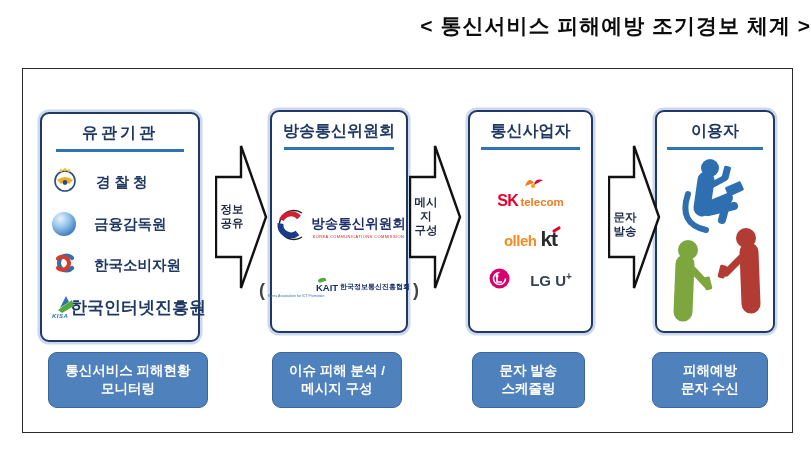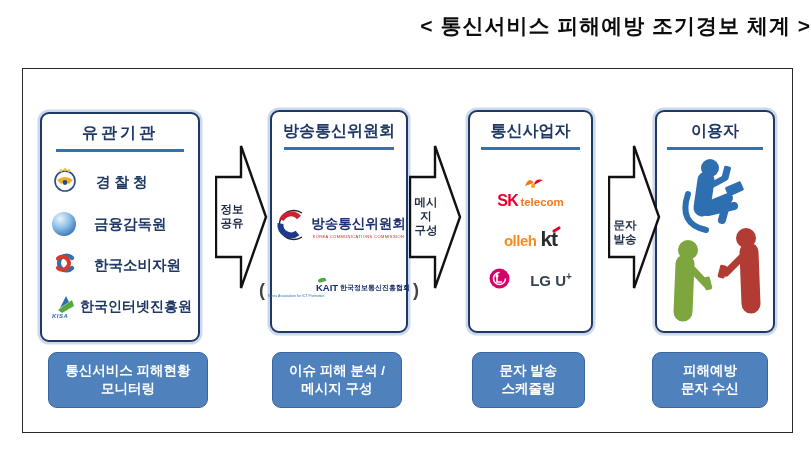--- a/index.html
+++ b/index.html
@@ -30,21 +30,21 @@
                   color:#2f6fb2;font-style:italic;letter-spacing:.5px;}
 
   
   .kccrow{display:flex;align-items:center;justify-content:center;gap:5px;margin-top:58px;}
   .kcc-txt{display:flex;flex-direction:column;align-items:center;}
   .kcc-name{font-size:13.5px;font-weight:bold;color:#1c2f6e;white-space:nowrap;}
   .kcc-sub{font-size:4px;color:#c22;letter-spacing:.4px;white-space:nowrap;margin-top:1px;}
   .kaitrow{display:flex;align-items:center;justify-content:center;gap:3px;margin-top:34px;}
   .paren{font-size:18px;color:#444;font-weight:bold;}
   .kait-block{display:flex;flex-direction:column;align-items:flex-start;}
-  .kait-line{display:flex;align-items:flex-end;gap:2px;margin-left:48px;}
+  .kait-line{display:flex;align-items:flex-start;gap:2px;margin-left:48px;}
   .kait-name{font-size:9.5px;font-weight:bold;color:#16306b;position:relative;}
   .kait-leaf{position:absolute;top:-4px;left:2px;width:8px;height:4px;background:#52a93c;
              border-radius:60% 100% 0 60%;transform:rotate(-18deg);}
   .kait-kor{font-size:7px;font-weight:bold;color:#16306b;white-space:nowrap;}
   .kait-sub{font-size:3.5px;color:#2f6fb2;margin-top:1px;white-space:nowrap;}
 
   
   .ops{display:flex;flex-direction:column;align-items:center;gap:17px;margin-top:26px;}
   .sk{position:relative;padding-top:16px;}
   .sk-mark{position:absolute;top:0;left:26px;}
@@ -110,21 +110,21 @@
         <span class="orglabel">한국소비자원</span>
       </div>
       <div class="orgrow">
         <span class="kisa">
           <svg width="26" height="26" viewBox="0 0 26 26" style="position:absolute;top:0;left:0;">
             <path d="M8,14 L14,2 L17,8 Z" fill="#2f6fb2"></path>
             <path d="M6,16 L20,6 L22,12 L10,19 Z" fill="#52a93c"></path>
           </svg>
           <span class="kisa-txt">KISA</span>
         </span>
-        <span class="orglabel" style="font-size:14px;">한국인터넷진흥원</span>
+        <span class="orglabel" style="font-size:17px;">한국인터넷진흥원</span>
       </div>
     </div>
   </div>
 
   <div class="abs colbox" style="left:270px;top:110px;width:138px;height:223px;">
     <div class="hdr">방송통신위원회</div>
     <div class="rule"></div>
     <div class="kccrow">
       <span>
         <svg width="34" height="34" viewBox="0 0 34 34">
@@ -237,21 +237,21 @@
     <div class="arrow-label abs" style="left:0;top:0;">
       <span>메시지</span>
       <span>구성</span>
     </div>
   </div>
 
   <div class="abs" style="left:608px;top:144px;">
     <svg class="arrow" viewBox="0 0 53 146">
       <polygon points="1,33 26,33 26,2 51,73 26,144 26,113 1,113" fill="#fff" stroke="#111" stroke-width="2.4" stroke-linejoin="miter"></polygon>
     </svg>
-    <div class="arrow-label abs" style="left:0;top:16px;">
+    <div class="arrow-label abs" style="left:0;top:8px;">
       <span>문자</span>
       <span>발송</span>
     </div>
   </div>
 
   <div class="abs foot" style="left:48px;top:352px;width:160px;height:56px;">
     <span>통신서비스 피해현황</span>
     <span>모니터링</span>
   </div>
   <div class="abs foot" style="left:272px;top:352px;width:130px;height:56px;">

